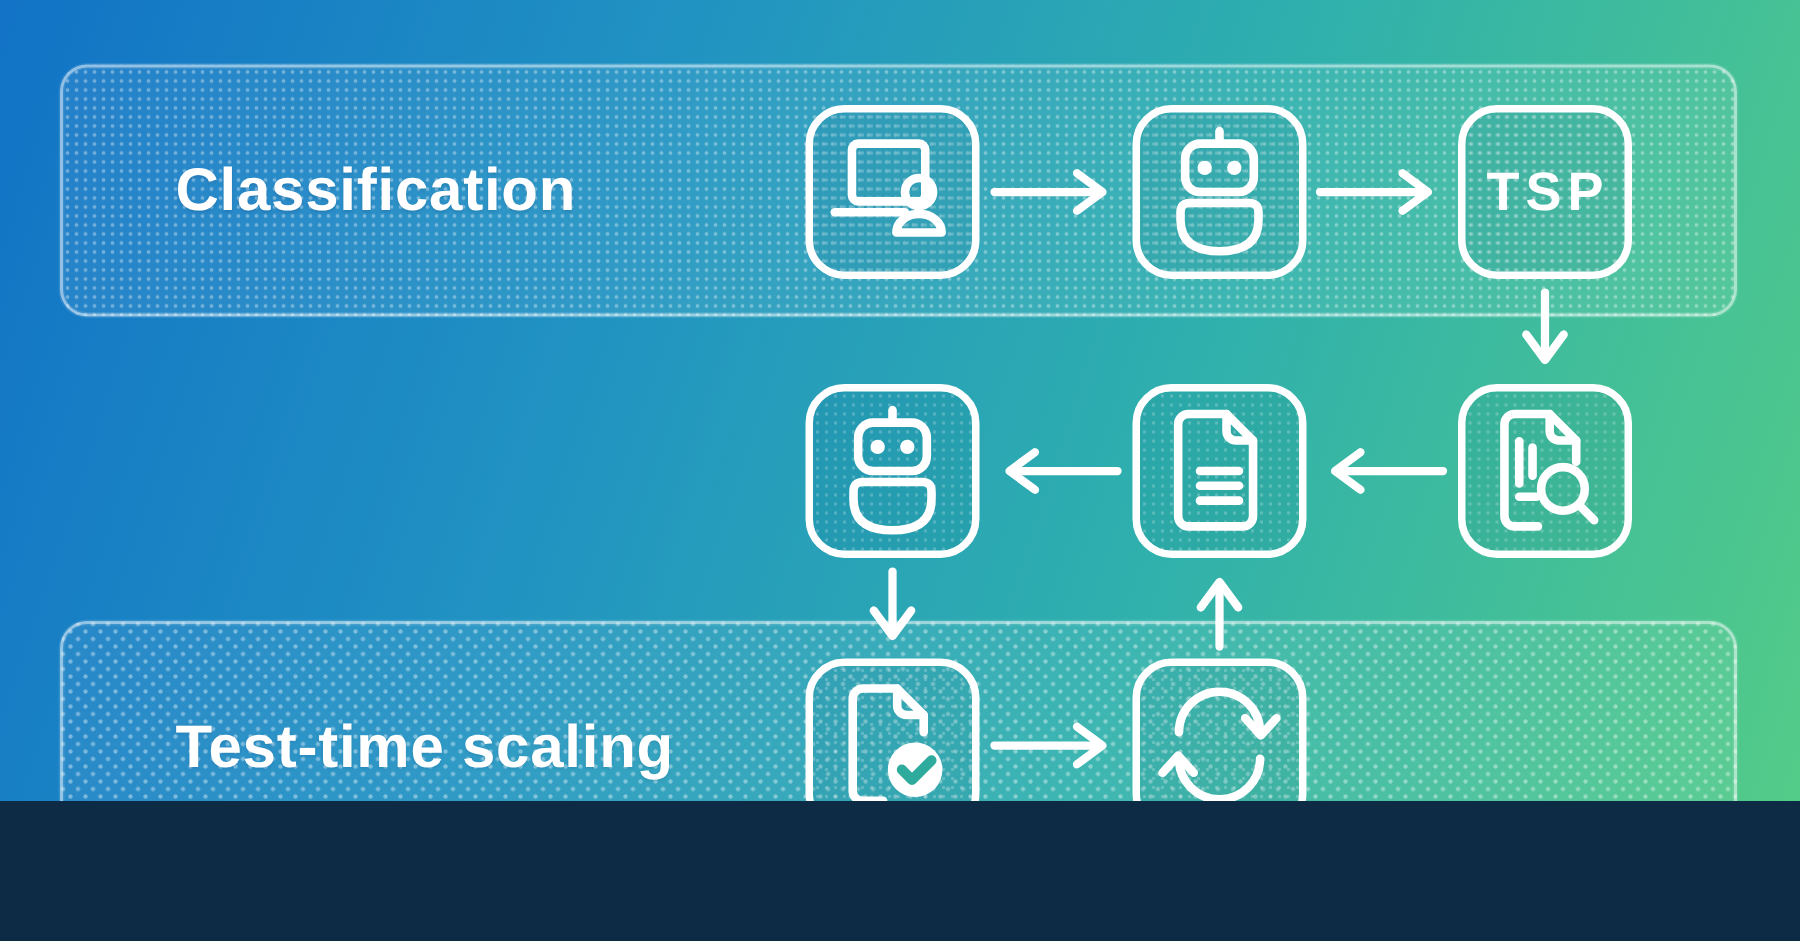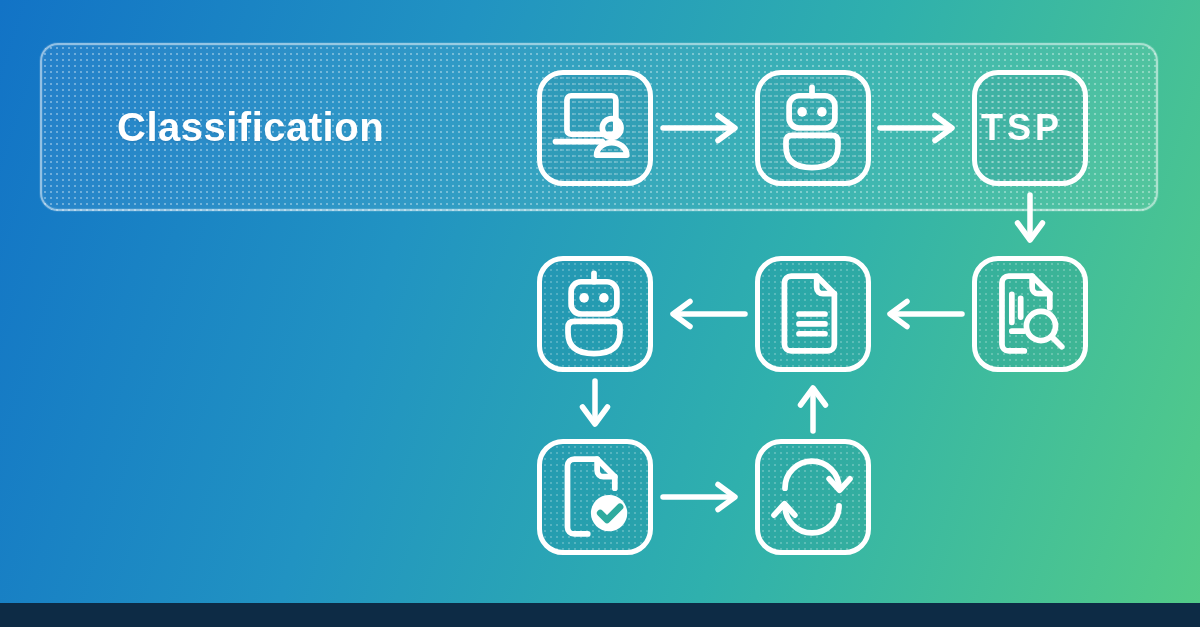--- a/index.html
+++ b/index.html
@@ -1,17 +1,17 @@
 <!DOCTYPE html>
 <html><head>
 <meta charset="utf-8">
 <style>
   html,body{margin:0;padding:0;background:#0d2b45;}
   .stage{
-    position:relative;width:1200px;height:603px;overflow:hidden;
+    position:relative;width:1200px;height:534px;overflow:hidden;
     font-family:"Liberation Sans", sans-serif;
     background:linear-gradient(108deg,#1273c6 0%,#2193c2 34%,#2fb0ad 64%,#53cb88 100%);
   }
   .band{
     position:absolute;left:40px;width:1118px;height:168px;
     border:2.5px solid rgba(255,255,255,0.5);
     border-radius:18px;
     background-color:rgba(255,255,255,0.07);
     box-shadow:0 0 0 1px rgba(255,255,255,0.10), inset 0 0 0 1px rgba(255,255,255,0.10);
     box-sizing:border-box;
@@ -39,38 +39,41 @@
     color:#fff;font-size:40px;font-weight:600;letter-spacing:0.5px;
     text-shadow:0 1px 2px rgba(0,50,90,0.15);
     white-space:nowrap;
   }
   .node{
     position:absolute;width:116px;height:116px;box-sizing:border-box;
     border:5px solid #fff;border-radius:26px;
     background-color:rgba(10,95,125,0.10);
     background-image:radial-gradient(circle, rgba(255,255,255,0.22) 0.9px, transparent 1.4px);
     background-size:6px 6px;
-    display:flex;align-items:center;justify-content:flex-start;
+    display:flex;align-items:center;justify-content:center;
   }
   .node svg{display:block;width:104px;height:104px;}
   .tsp-text{
     color:#fff;font-size:36px;font-weight:700;letter-spacing:4px;
     padding-left:4px; 
   }
   .arrow{position:absolute;}
   .s{stroke:#fff;stroke-width:5.5;fill:none;stroke-linecap:round;stroke-linejoin:round;}
   .f{fill:#fff;stroke:none;}
 </style>
 </head>
 <body>
 
 <div class="stage">
 
   <div class="band band-1 dots-fine">
     <div class="band-label">Classification</div>
+  </div>
+  <div class="band band-3 dots-diamond">
+    <div class="band-label">Test-time scaling</div>
   </div>
 
   <div class="node" style="left:537px;top:70px">
     <svg viewBox="0 0 100 100">
       <rect class="s" x="24" y="19" width="47" height="37" rx="4"></rect>
       <path class="s" d="M13 63 h45"></path>
       <circle class="s" cx="67" cy="50" r="9"></circle>
       <path class="s" d="M52.5 76 a14.5 12 0 0 1 29 0 z"></path>
     </svg>
   </div>

